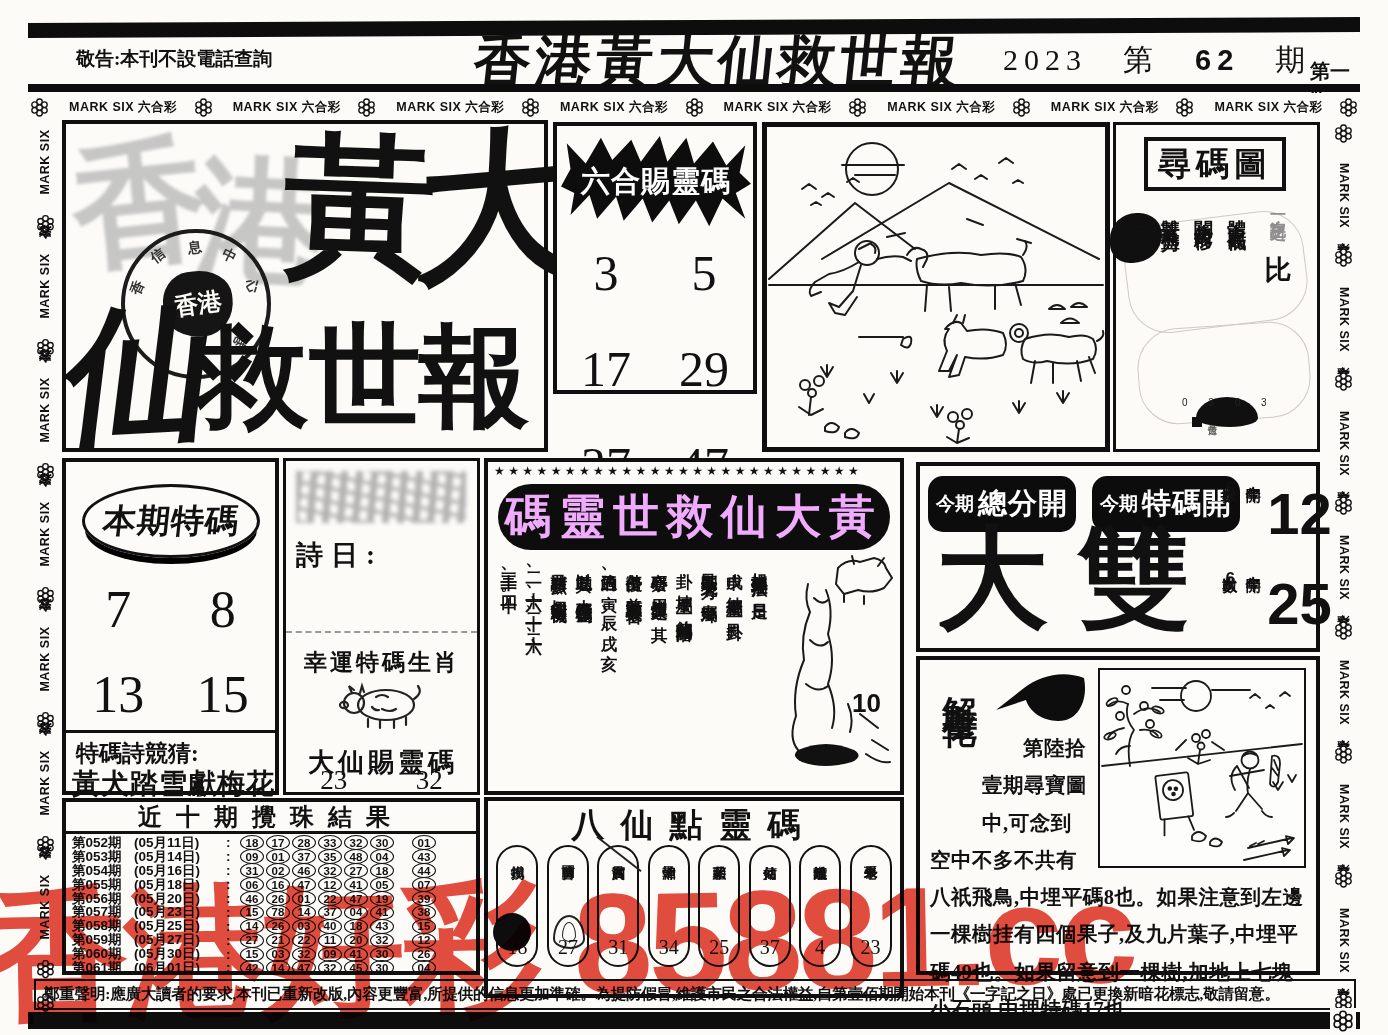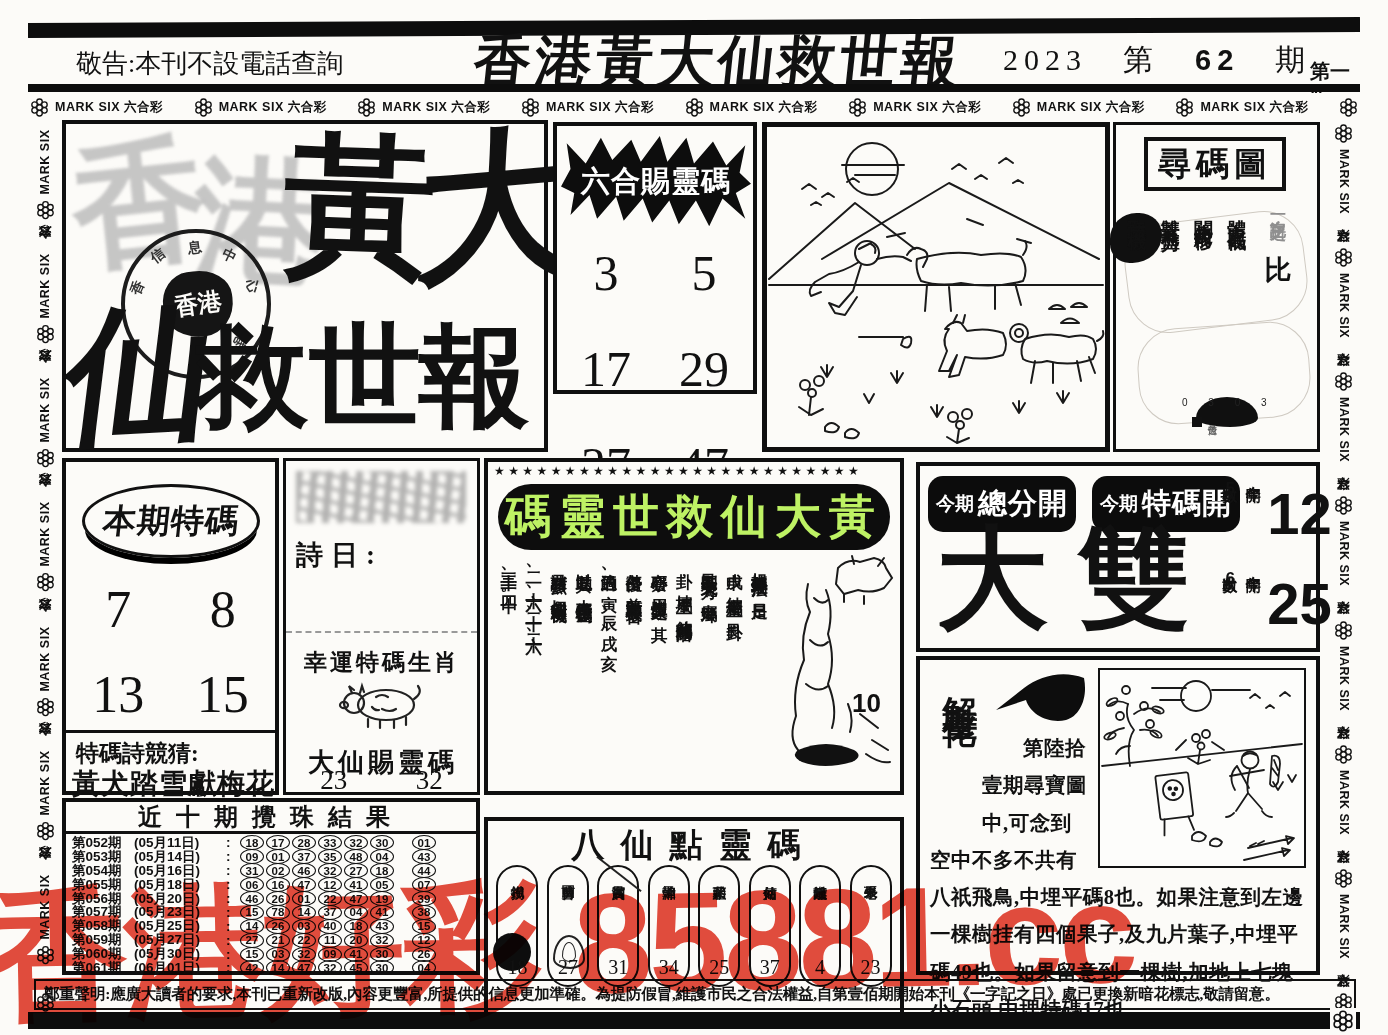--- a/index.html
+++ b/index.html
@@ -9,33 +9,33 @@
     font-family:"Liberation Serif", serif; overflow:hidden;
   }
   .sheet{ position:absolute; inset:0; background:#fcfbf8; }
 
   
   .topbar   { position:absolute; left:28px; top:20px;  width:1332px; height:15px; background:#0d0d0d; transform:rotate(-0.25deg); }
   .headrule { position:absolute; left:28px; top:84px;  width:1332px; height:8px;  background:#0d0d0d; }
   .botbar   { position:absolute; left:28px; top:1012px;width:1332px; height:17px; background:#0d0d0d; }
 
   .header{ position:absolute; left:28px; top:30px; width:1332px; height:54px; }
-  .notice{ position:absolute; left:48px; top:16px; font-size:26px; font-weight:normal;text-align:right; }
+  .notice{ position:absolute; left:48px; top:16px; font-size:19px; font-weight:bold;text-align:right; }
   .main-title{ position:absolute; left:430px; top:-6px; width:520px; text-align:center;
     font-size:57px; font-weight:900; letter-spacing:4px; transform:skewX(-6deg); }
   .issue{ position:absolute; left:975px; top:10px; font-size:30px; letter-spacing:6px; }
   .issue b{ font-family:"Liberation Sans",sans-serif; font-size:29px;margin-top:20px; }
   .edition{ position:absolute; left:1282px; top:28px; font-size:20px; font-weight:bold; }
 
   .strip{ display:flex; align-items:center; justify-content:space-between; overflow:hidden; background:#fcfbf8; }
   .strip-top { position:absolute; left:28px; top:93px; width:1332px; height:28px; padding:0 2px; }
   .strip-side{ position:absolute; top:124px; width:34px; height:888px; flex-direction:column; }
   .strip-left { left:28px; }
   .strip-right{ left:1326px; }
-  .ms-group{ display:inline-flex; align-items:center; gap:6px; }
+  .ms-group{ display:inline-flex; align-items:center; gap:20px; }
   .strip-side .ms-group{ writing-mode:vertical-rl; }
   .strip-left .ms-group{ transform:rotate(180deg); }
   .ms-label{ font-family:"Liberation Sans",sans-serif; font-size:12.5px; font-weight:bold; letter-spacing:.5px; white-space:nowrap; }
   .flower svg{ display:block; }
   .corner-flower{ position:absolute; left:1330px; top:1008px; background:#fcfbf8; padding:2px; }
 
   
   .box{ position:absolute; border:3px solid #0f0f0f; background:#fcfbf8; }
 
   
@@ -123,21 +123,21 @@
   .gift-label{ position:absolute; left:22px; top:284px; font-size:26px; font-weight:900; letter-spacing:4px; }
   .gift-nums{ position:absolute; left:0; top:304px; width:100%; display:flex; justify-content:space-around; }
   .gift-nums span{ font-size:27px; }
 
   
   #lingma{ left:484px; top:458px; width:420px; height:337px; border-width:4px; }
   .stars{ position:absolute; left:6px; top:2px; width:402px; font-size:12px; letter-spacing:3.4px;
     white-space:nowrap; overflow:hidden; }
   .banner{ position:absolute; left:10px; top:22px; width:392px; height:66px; background:#0d0d0d;
     border-radius:34px; display:flex; align-items:center; justify-content:center; }
-  .banner span{ color:#bef264; font-size:46px; font-weight:bold; letter-spacing:8px;
+  .banner span{ color:#f0abfc; font-size:46px; font-weight:bold; letter-spacing:8px;
     direction:rtl; unicode-bidi:bidi-override; white-space:nowrap; }
   .lingma-cols{ position:absolute; left:8px; top:98px; height:216px; width:276px; writing-mode:vertical-rl;
     text-orientation:upright; font-size:16.5px; font-weight:bold; line-height:1.52; letter-spacing:1.5px; }
   .lingma-cols span{ display:block; }
   .deity{ position:absolute; right:4px; top:92px; }
 
   
   #trend{ left:916px; top:462px; width:404px; height:190px; border-width:4px; }
   .badge{ position:absolute; top:10px; height:56px; background:#0c0c0c; color:#fff; border-radius:15px;
     display:flex; align-items:center; padding:0 8px; gap:4px; }
@@ -168,21 +168,21 @@
     font-size:24px; font-weight:900; letter-spacing:14px; }
   .res-rows{ padding:2px 4px 8px 6px; }
   .res-row{ display:flex; align-items:center; height:13.9px; font-family:"Liberation Sans",sans-serif;
     font-size:13.5px; font-weight:bold; white-space:nowrap; }
   .res-issue{ width:62px; } .res-date{ width:92px; } .res-colon{ width:14px; }
   .circ{ display:inline-flex; align-items:center; justify-content:center; width:24px; height:15px;
     border:1.8px solid #111; border-radius:50%; font-size:11.5px; margin-right:2px; }
   .circ.special{ margin-left:16px; }
 
   
-  #baxian{ left:484px; top:817px; width:420px; height:201px; border-width:4px; }
+  #baxian{ left:484px; top:797px; width:420px; height:201px; border-width:4px; }
   .bx-title{ text-align:center; font-size:33px; font-weight:900; letter-spacing:16px; padding-top:2px; }
   .pills{ position:absolute; left:0; top:44px; width:100%; display:flex; justify-content:space-evenly; }
   .pill{ position:relative; width:42px; height:122px; border:2.5px solid #111; border-radius:22px;
     display:flex; flex-direction:column; align-items:center; justify-content:space-between; padding:8px 0 6px; }
   .pill .nm{ writing-mode:vertical-rl; text-orientation:upright; font-size:13.5px; font-weight:bold; line-height:1; }
   .pill .no{ font-size:20px; z-index:2; }
   .gourd{ position:absolute; left:-5px; bottom:14px; width:38px; height:38px; background:#0d0d0d; border-radius:50%; }
   .fan{ position:absolute; left:4px; bottom:16px; width:32px; height:34px; border:2px solid #222;
     border-radius:50% 50% 46% 54%/70% 70% 30% 30%; }
   .fan::after{ content:""; position:absolute; inset:5px 7px; border:1.5px solid #222; border-radius:inherit; }

